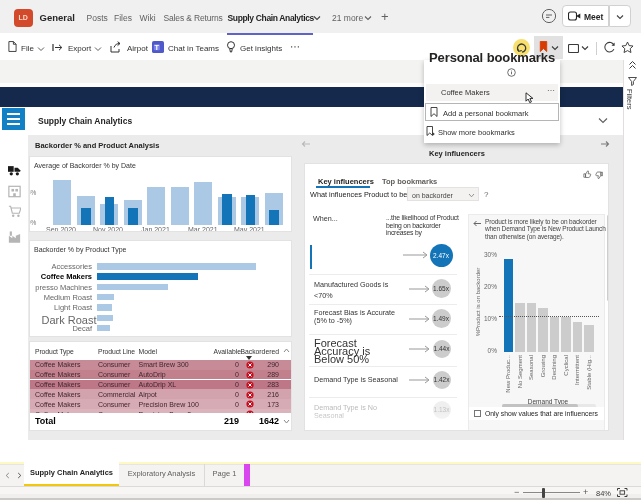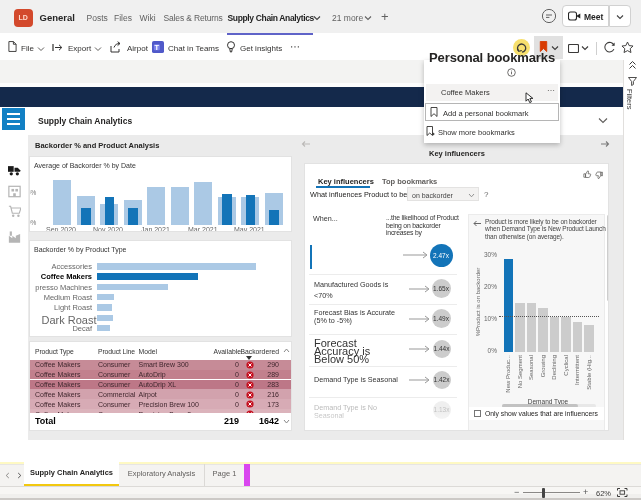--- a/index.html
+++ b/index.html
@@ -411,21 +411,21 @@
 <div class="ab" style="left:24px;top:462px;width:95px;height:24px;background:#fff;border-bottom:2.5px solid #f2c80f;box-sizing:border-box;text-align:center;font-size:7.5px;font-weight:bold;color:#252423;line-height:21px">Supply Chain Analytics</div>
 <div class="ab" style="left:119px;top:464px;width:86px;height:22px;border-right:1px solid #dbd9d6;box-sizing:border-box;text-align:center;font-size:7.5px;color:#605e5c;line-height:20px">Exploratory Analysis</div>
 <div class="ab" style="left:205px;top:464px;width:45px;height:22px;border-right:6px solid #d946ef;box-sizing:border-box;text-align:center;font-size:7.5px;color:#605e5c;line-height:20px">Page 1</div>
 <div class="ab" style="left:0;top:486px;width:641px;height:8px;background:#f7f6f4;border-top:1px solid #dcdad7;box-sizing:border-box"></div>
     <div class="ab" style="left:0;top:494px;width:641px;height:6px;background:#f0efed"></div>
 <div class="ab" style="left:0;top:497.5px;width:641px;height:2.5px;background:#ccc9c6"></div>
 <div class="ab nw" style="left:514px;top:487px;font-size:9px;color:#555">−</div>
 <div class="ab" style="left:523px;top:492px;width:57px;height:1px;background:#8a8886"></div>
 <div class="ab" style="left:542px;top:487.5px;width:3px;height:10px;background:#444;border-radius:1px"></div>
 <div class="ab nw" style="left:583px;top:487px;font-size:9px;color:#555">+</div>
-<div class="ab nw" style="left:596px;top:488.5px;font-size:7.5px;color:#3b3a39">62%</div>
+<div class="ab nw" style="left:596px;top:488.5px;font-size:7.5px;color:#3b3a39">84%</div>
 <svg class="ab" style="left:617px;top:488px" width="11" height="9" viewBox="0 0 11 9">
       <path d="M.5 2.5v-2h2.5M7.5.5H10v2M10 6.5v2H7.5M3 8.5H.5v-2" fill="none" stroke="#3b3a39" stroke-width="1"></path>
       <rect x="3" y="2.8" width="4.6" height="3.4" fill="none" stroke="#3b3a39" stroke-width="0.9"></rect>
     </svg>
 
 <div class="ab" style="left:424px;top:60px;width:136px;height:83px;background:#fff;box-shadow:0 2px 5px rgba(0,0,0,.25)"></div>
 <div class="ab nw" style="left:429px;top:50px;font-size:13px;font-weight:bold;color:#252423;letter-spacing:-.1px">Personal bookmarks</div>
 <svg class="ab" style="left:507px;top:67.5px" width="9" height="9" viewBox="0 0 9 9">
       <circle cx="4.5" cy="4.5" r="3.8" fill="none" stroke="#605e5c" stroke-width="0.9"></circle>
       <path d="M4.5 4v2.3M4.5 2.6v.9" stroke="#605e5c" stroke-width="0.9"></path>

